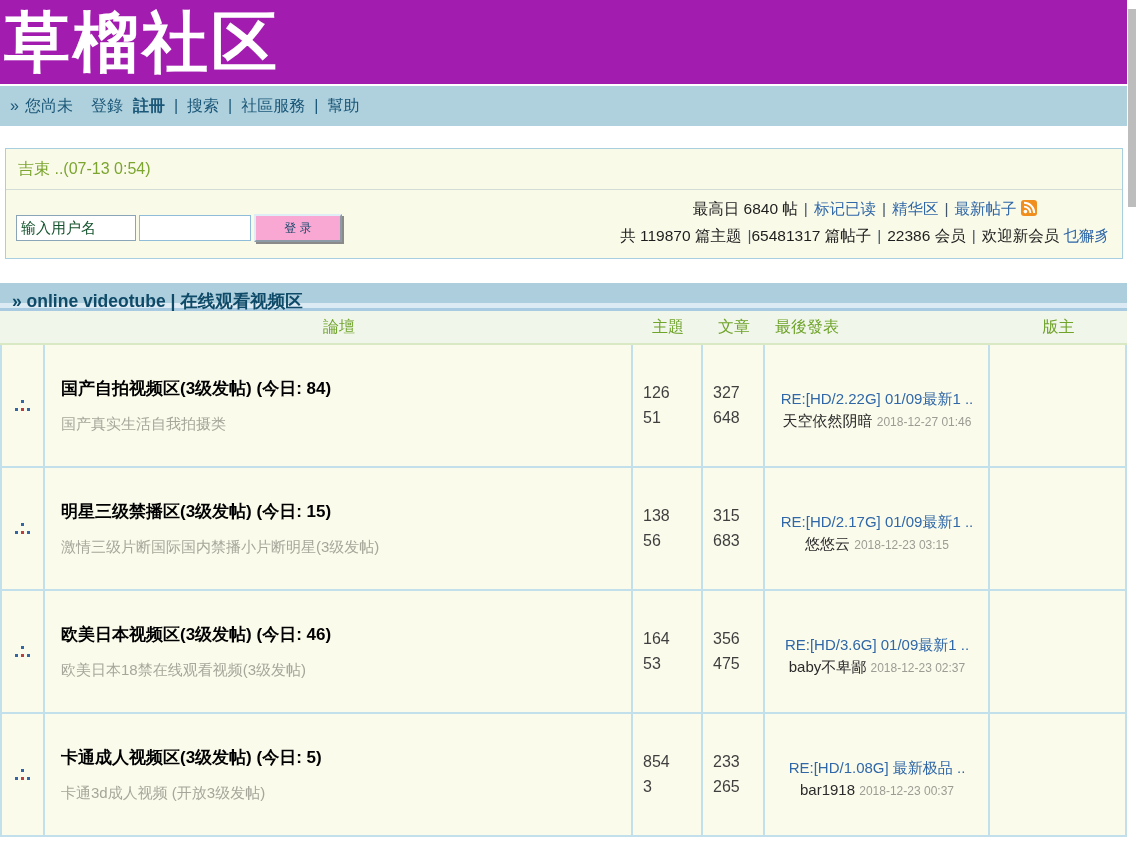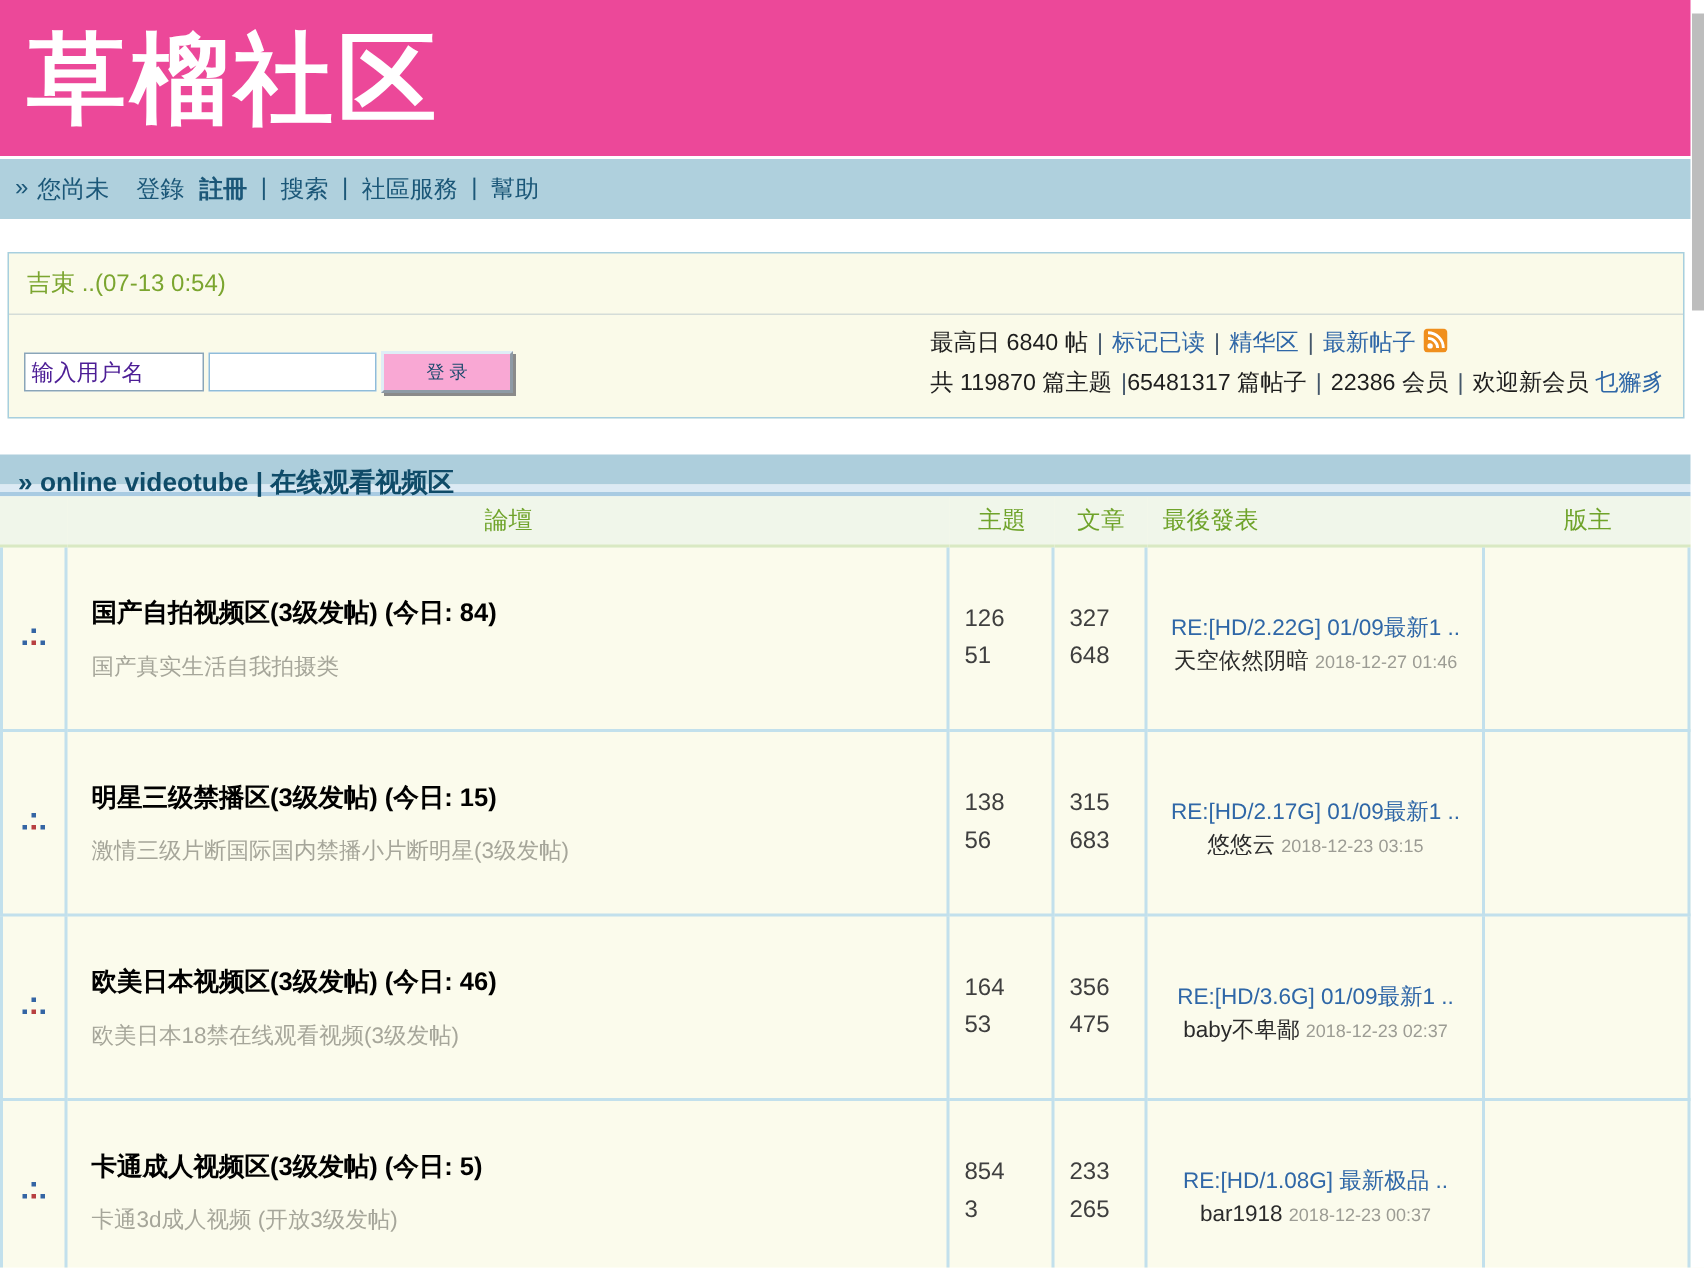--- a/index.html
+++ b/index.html
@@ -4,21 +4,21 @@
 <style>
   * { margin:0; padding:0; box-sizing:border-box; }
   html,body { background:#fff; }
   body {
     width:1136px; height:845px; overflow:hidden; position:relative;
     font-family:"Liberation Sans","DejaVu Sans",sans-serif;
   }
   .content { width:1127px; }
 
   
-  .logo-bar { height:104px; background:#ec4899; display:flex; align-items:center;padding-left:14px; }
+  .logo-bar { height:84px; background:#a21caf; display:flex; align-items:center; }
   .logo-text {
     color:#fff; font-weight:800; font-size:66px; line-height:80px;
     padding-left:4px; letter-spacing:3px;
   }
 
   
   .nav-bar {
     margin-top:2px; height:40px; background:#AFD0DD;
     display:flex; align-items:center; padding-left:10px;
     font-size:16px; color:#1B5778; white-space:pre;
@@ -37,35 +37,35 @@
   .notice-date {
     padding:10px 12px 9px; font-size:16px; color:#7BA52F;
     border-bottom:1px solid #D4DCD8;
   }
   .notice-body {
     display:flex; justify-content:space-between; padding:6px 12px 10px 10px;
   }
   .login-form { display:flex; align-items:center; margin-top:12px; }
   .login-username {
     width:120px; height:26px; border:1px solid #8AA5B8; background:#fff;
-    font-size:15px; padding:0 4px; color:#4c1d95;
+    font-size:15px; padding:0 4px; color:#14532d;
     font-family:"Liberation Sans","DejaVu Sans",sans-serif;
   }
   .login-password {
     width:112px; height:26px; border:1px solid #8FBCD9; background:#fff; margin-left:3px;
   }
   .login-button {
     width:88px; height:28px; margin-left:3px; background:#f9a8d4;
     border-top:2px solid #DFEDF6; border-left:2px solid #DFEDF6;
     border-right:2px solid #8E9AA5; border-bottom:2px solid #8E9AA5;
     box-shadow:2px 2px 0 #8A8A8A;
     font-size:12px; color:#17486B; cursor:pointer;
     font-family:"Liberation Sans","DejaVu Sans",sans-serif;
   }
-  .stats { text-align:left; font-size:15.5px; line-height:25px; color:#1E1E1E; white-space:nowrap; }
+  .stats { text-align:center; font-size:15.5px; line-height:25px; color:#1E1E1E; white-space:nowrap; }
   .stats a { color:#2F67A7; text-decoration:none; cursor:pointer; }
   .stat-sep { margin:0 6px; color:#44566A; }
   .stat-sep-tight { margin:0 0 0 6px; color:#44566A; }
   .rss-badge { display:inline-block; vertical-align:-2px; margin-left:5px; }
 
   
   .section-header {
     margin-top:24px; height:20px; background:#ADCEDC; line-height:36px;
     padding-left:12px; font-size:17.5px; font-weight:bold; color:#0F4B68;
   }

